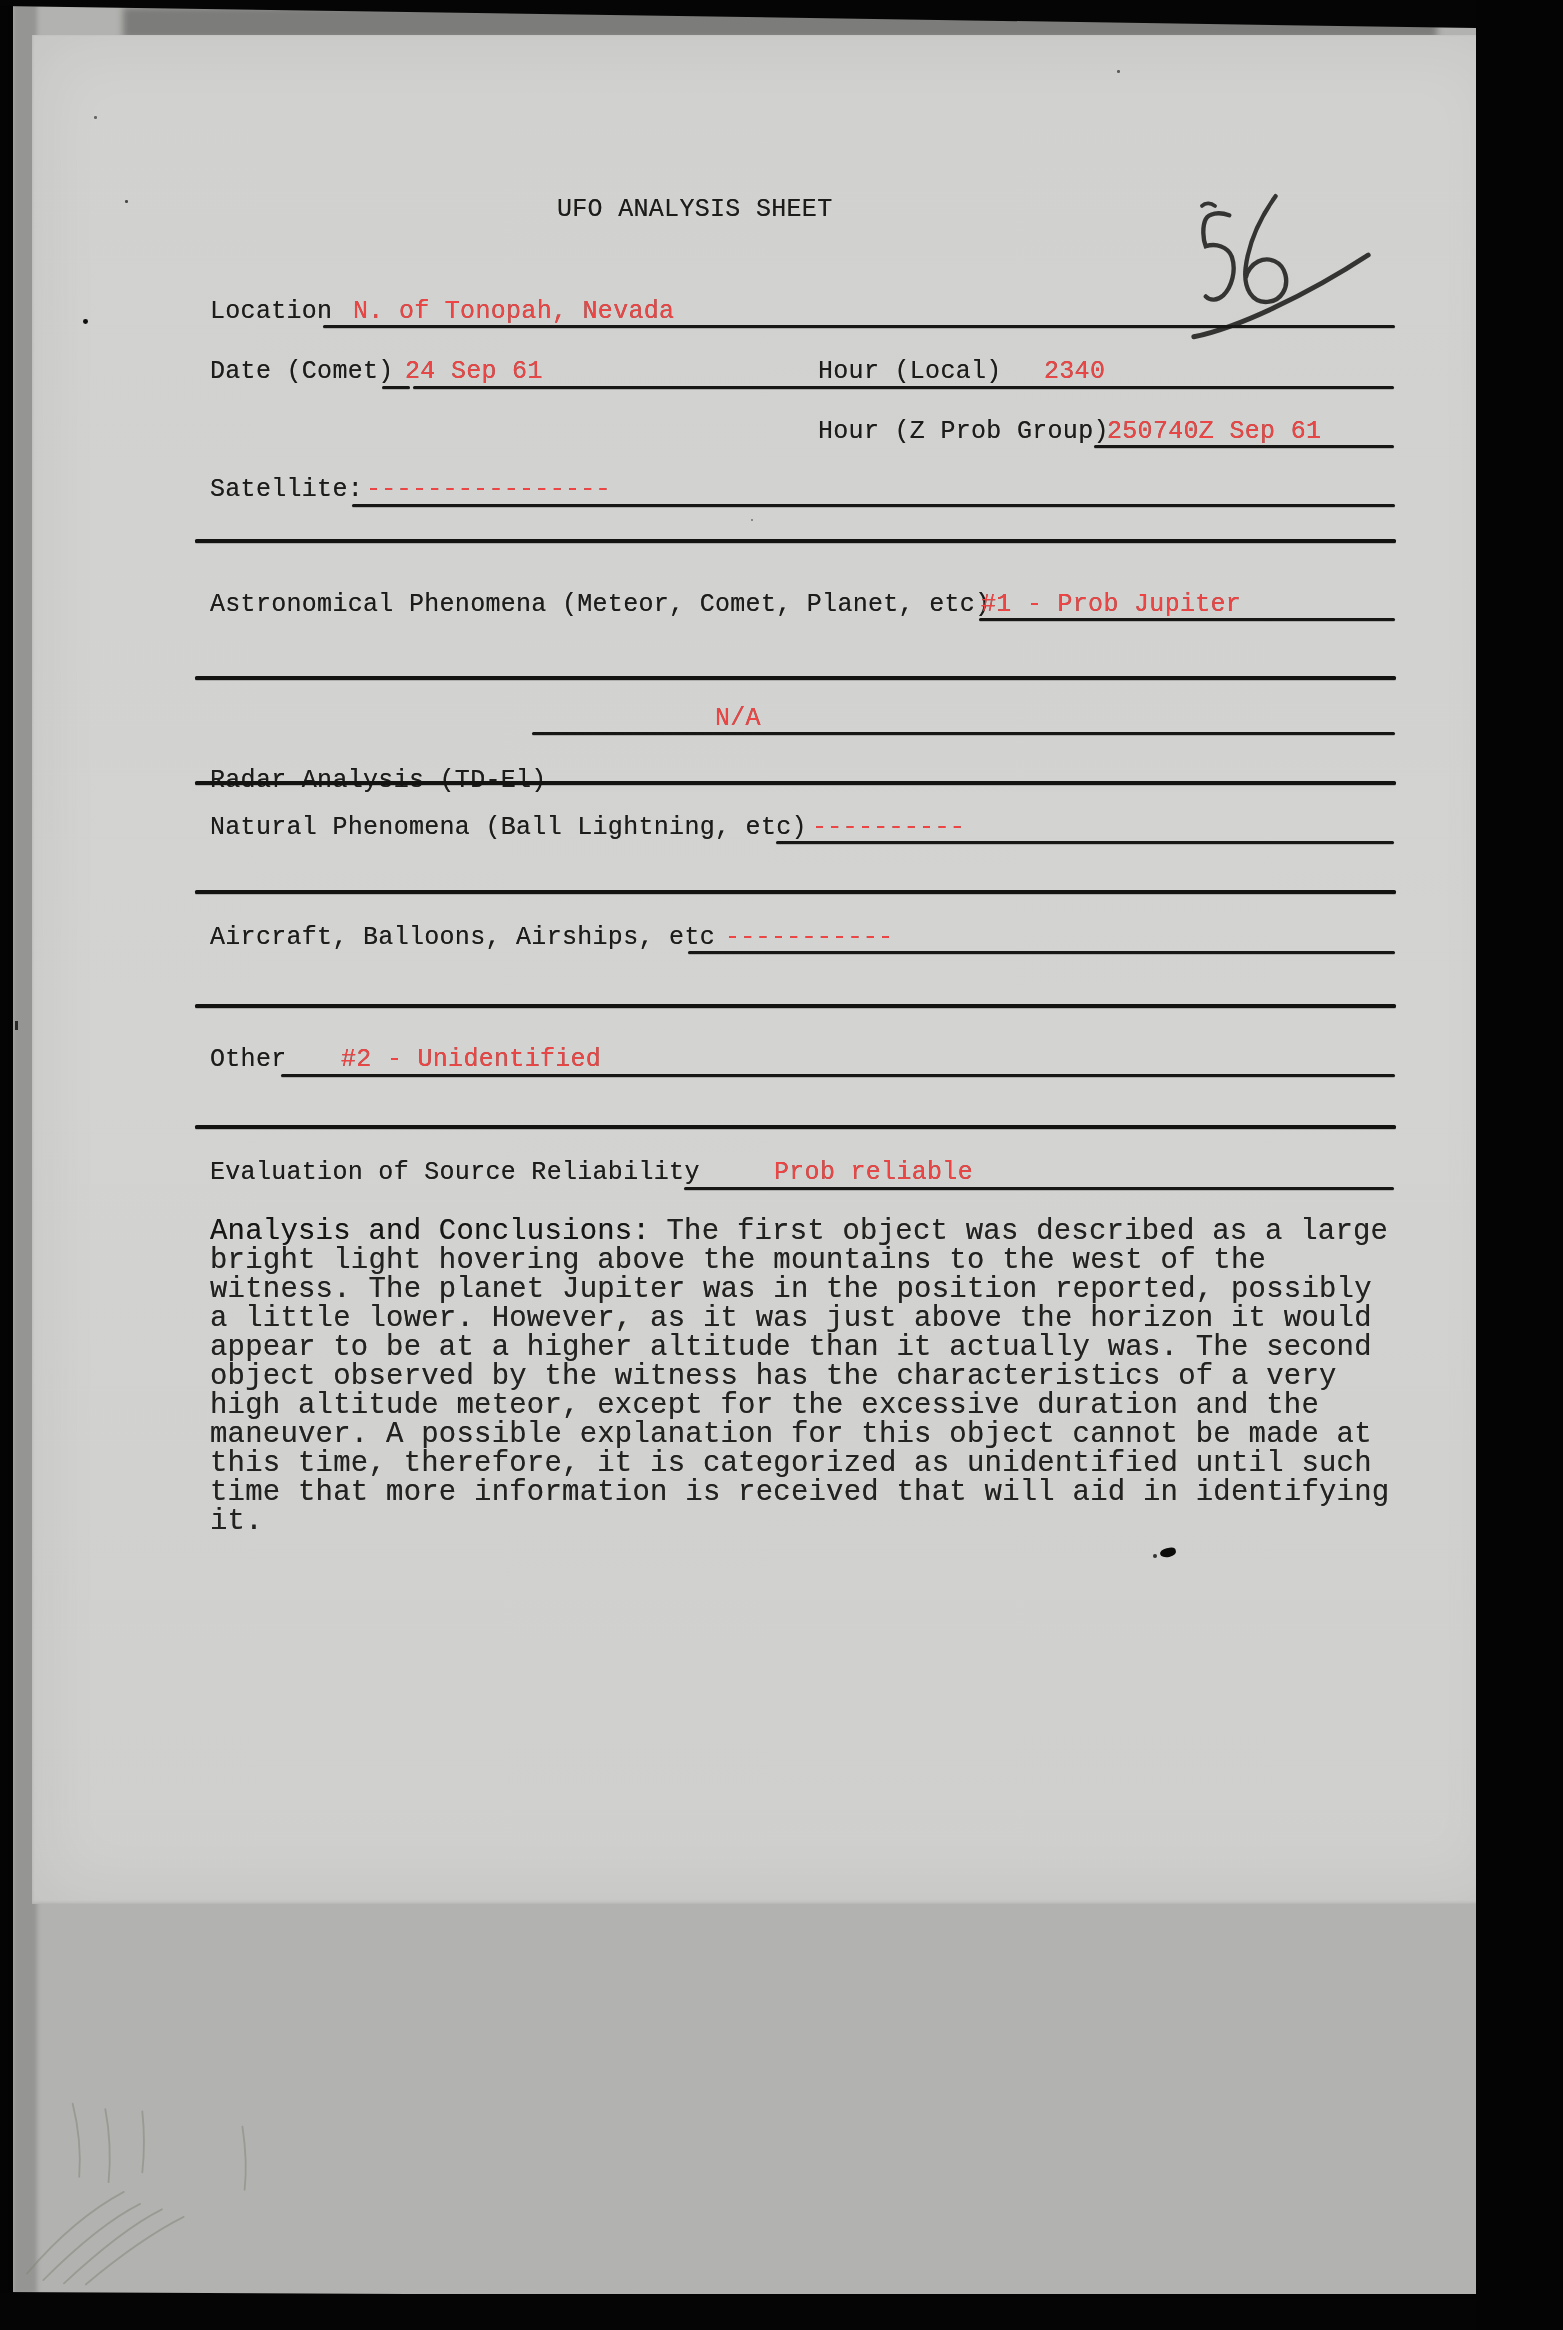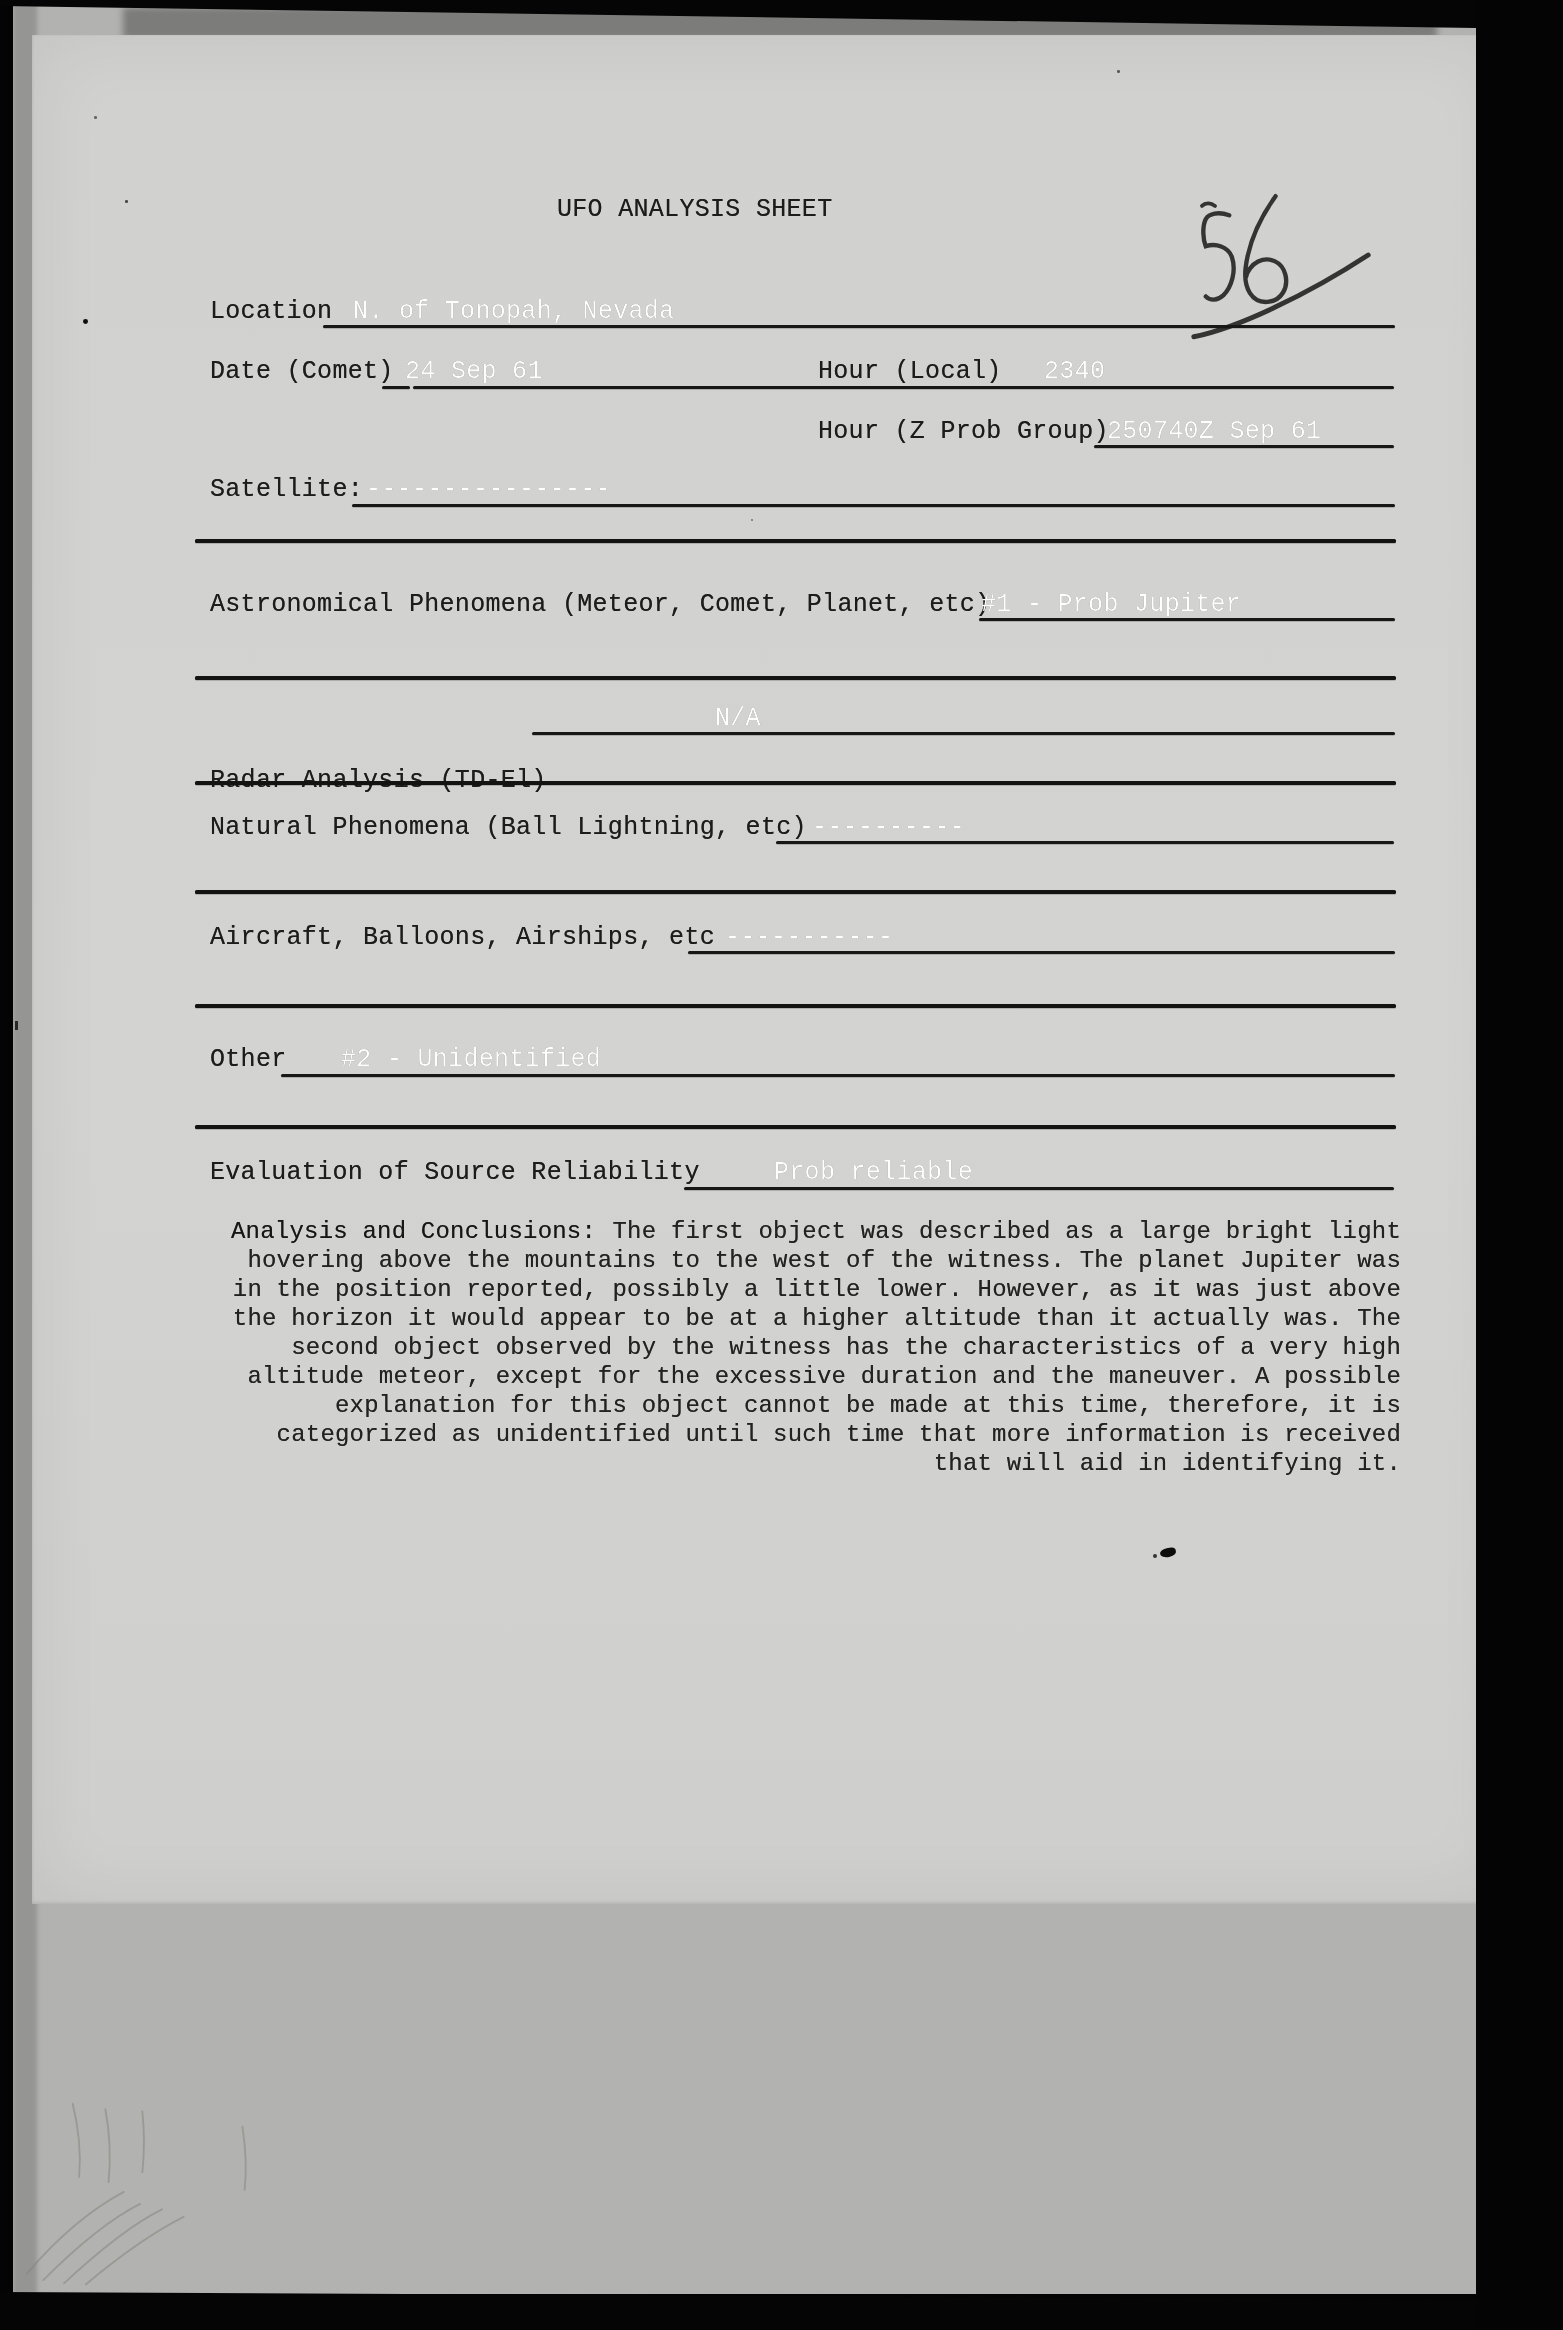--- a/index.html
+++ b/index.html
@@ -15,23 +15,23 @@
          background:linear-gradient(180deg,#d1d1cf 0%,#d3d3d1 55%,#cfcfcd 100%);
          box-shadow:inset 0 0 76px rgba(0,0,0,.07), inset 0 -1.1px 3.3px rgba(0,0,0,.12);}
   
   .blacktop{position:absolute;left:0;top:0;width:1564px;height:43px;background:#050505;
             clip-path:polygon(0 0,100% 0,100% 68%,0 14%);}
   .blackbottom{position:absolute;left:0;top:2257px;width:1564px;height:73px;background:#050505;
             clip-path:polygon(0 48%,100% 58%,100% 100%,0 100%);}
   
   .t{position:absolute;font-size:25px;line-height:25px;color:#1c1c1a;letter-spacing:0.3px;
      text-shadow:0 0 0.5px rgba(28,28,26,.7);white-space:pre;}
-  .val{color:#ffffff;}
-  .para{position:absolute;left:210px;top:1217px;width:1191px;font-size:24px;line-height:29px;
-        color:#222220;letter-spacing:0.2px;text-shadow:0 0 0.5px rgba(30,30,28,.6);text-align:right;}
+  .val{color:#ef4444;}
+  .para{position:absolute;left:210px;top:1217px;width:1191px;font-size:29px;line-height:29px;
+        color:#222220;letter-spacing:0.2px;text-shadow:0 0 0.5px rgba(30,30,28,.6);}
   .para .plabel{color:#161614;margin-right:16.4px;}
   
   .rule{position:absolute;height:3.3px;background:#171715;border-radius:1.6px;box-shadow:0 0.5px 0.5px rgba(0,0,0,.35);}
   .rule.full{height:4.4px;background:#131311;}
   
   .blot{position:absolute;background:#0d0d0b;}
   svg{position:absolute;overflow:visible;}
 </style>
 </head>
 <body>

